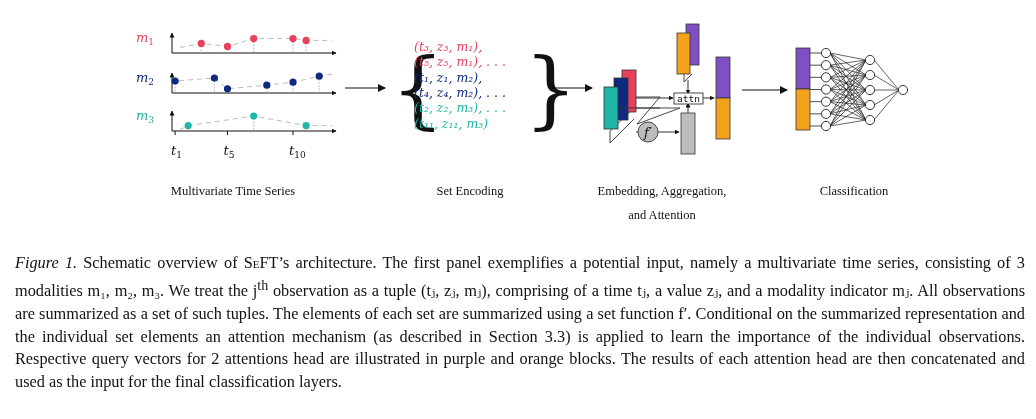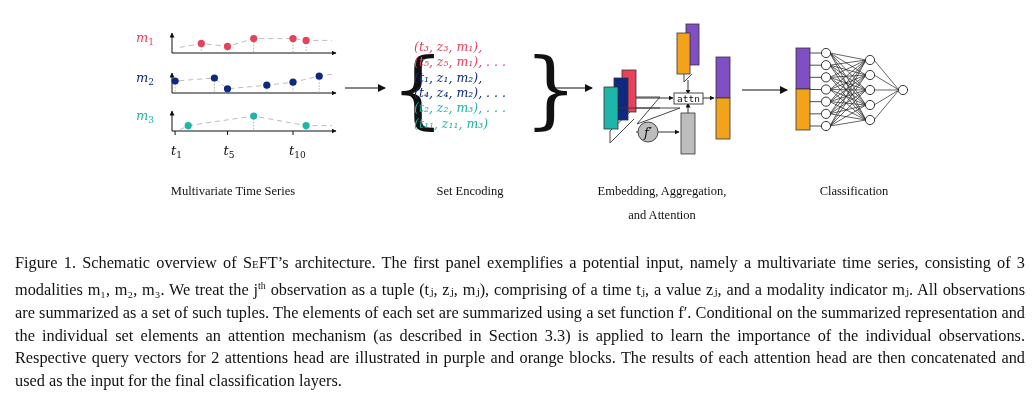--- a/index.html
+++ b/index.html
@@ -1,23 +1,23 @@
 <!DOCTYPE html>
 <html><head>
 <meta charset="utf-8">
 <style>
   html,body{margin:0;padding:0;background:#fff;}
   body{width:1036px;height:419px;position:relative;overflow:hidden;font-family:"Liberation Serif","DejaVu Serif",serif;color:#111;}
   #fig{position:absolute;left:0;top:0;}
   .caption{position:absolute;left:15px;top:252px;width:1010px;font-size:16.3px;line-height:22.7px;text-align:justify;color:#111;}
   .caption p{margin:0;}
-  .fig-label{}
+  .fig-label{font-style:italic;}
   .sc{font-variant:small-caps;}
   .math{}
-  sup{font-size:10px;}
+  sup{font-size:14px;}
 </style>
 </head>
 <body>
 
 <svg id="fig" width="1036" height="240" viewBox="0 0 1036 240" xmlns="http://www.w3.org/2000/svg">
   <defs>
     <marker id="arrowhead" markerWidth="8" markerHeight="8" refX="7" refY="4" orient="auto" markerUnits="userSpaceOnUse">
       <path d="M0,0 L8,4 L0,8 Z" fill="#111"></path>
     </marker>
     <marker id="arrowsmall" markerWidth="5" markerHeight="5" refX="4.5" refY="2.5" orient="auto" markerUnits="userSpaceOnUse">

